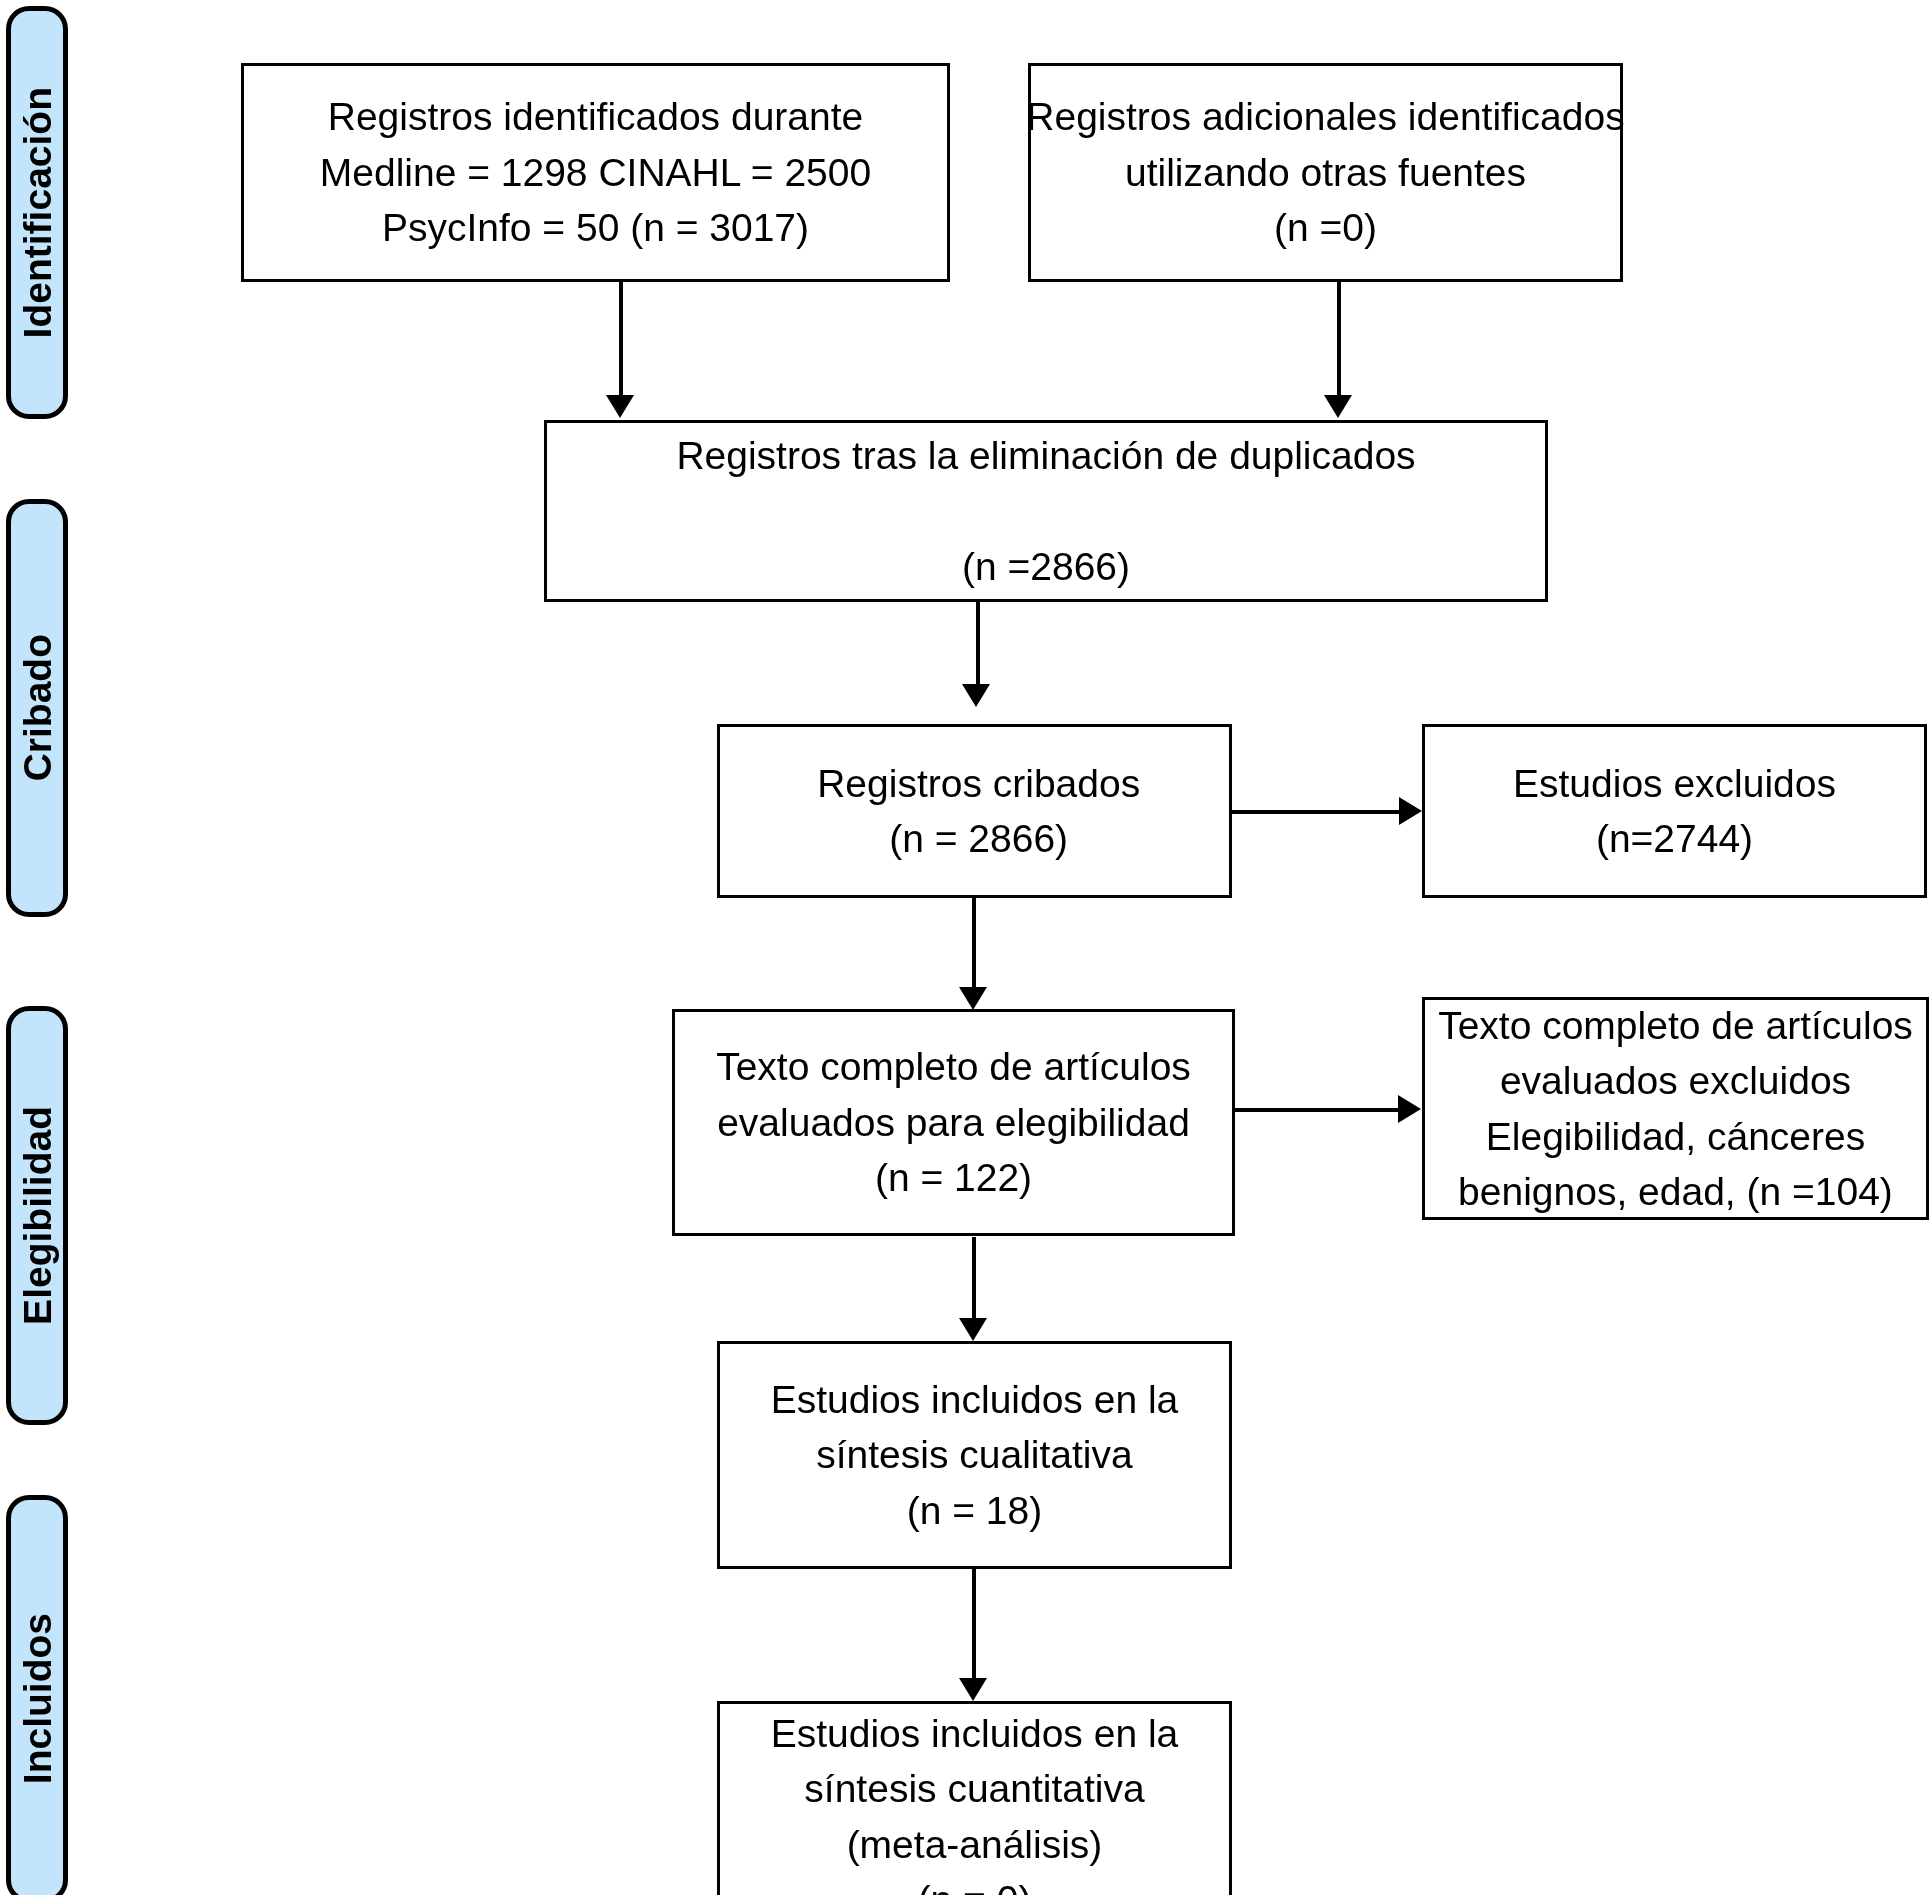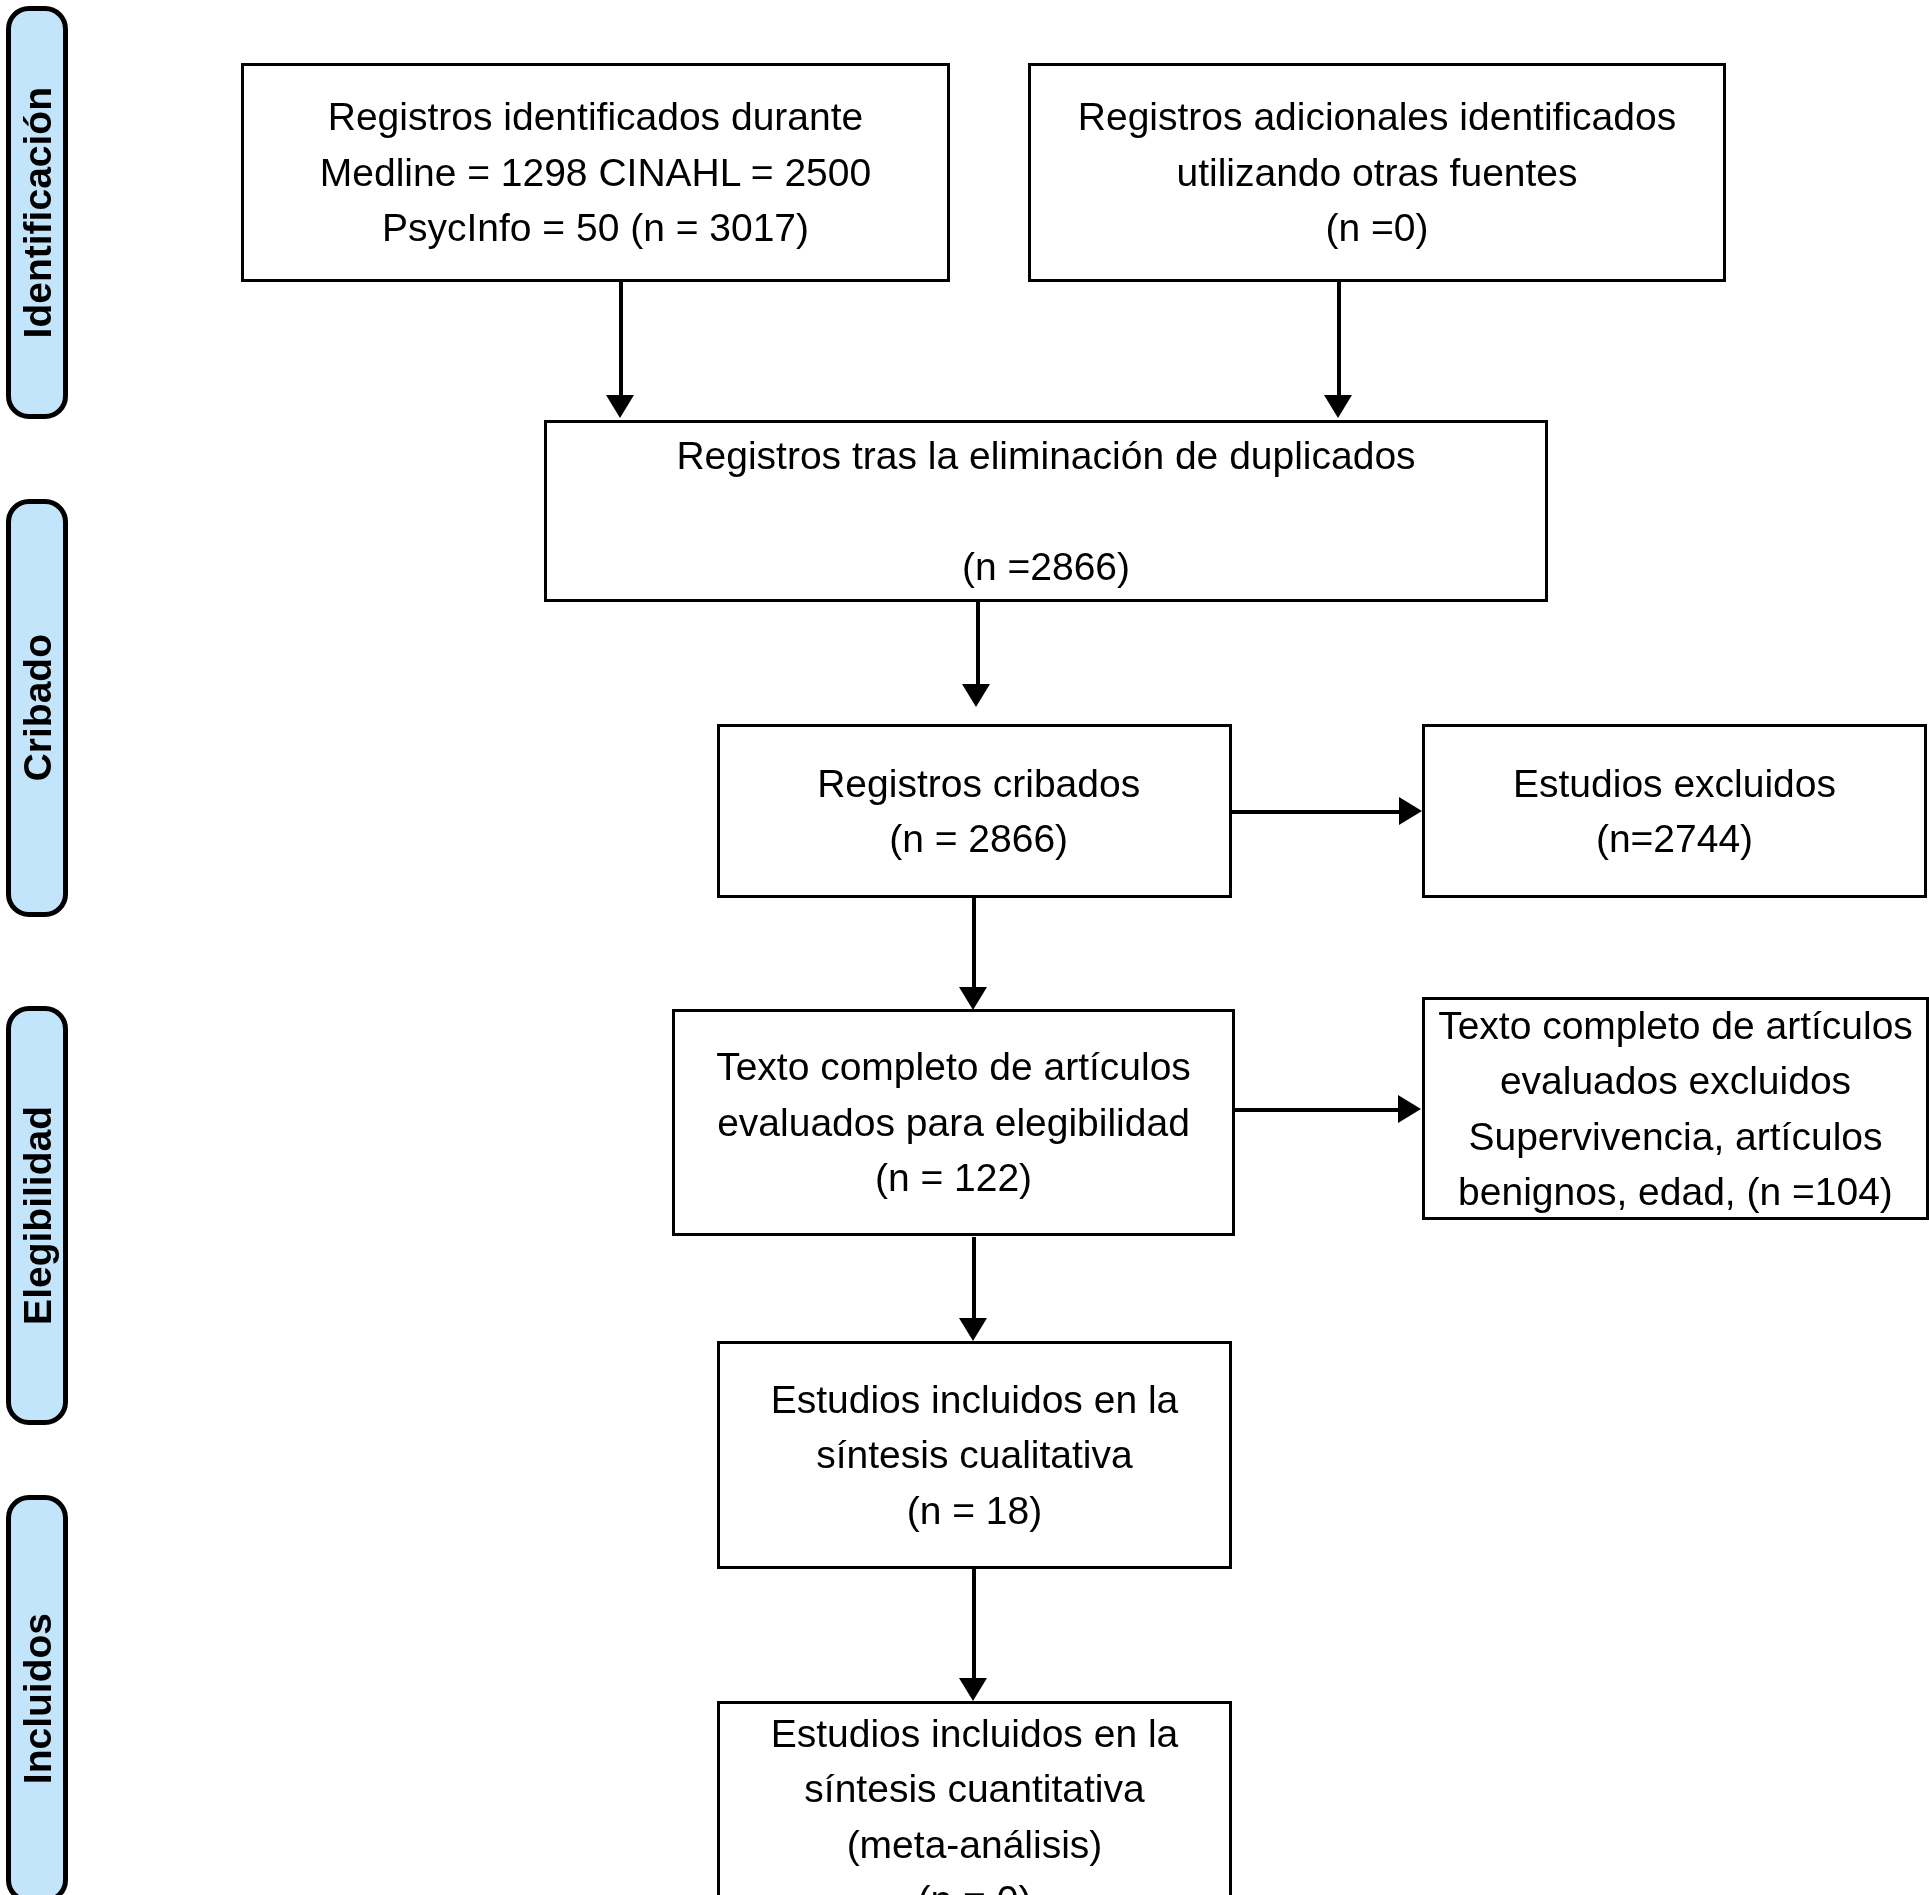--- a/index.html
+++ b/index.html
@@ -98,21 +98,21 @@
   <div class="stage-tab" style="left:6.2px; top:1495px; width:62px; height:408px;">
     <span class="vlabel">Incluidos</span>
   </div>
 
   <div class="fbox" style="left:241px; top:63px; width:709px; height:219px;">
     <span class="ln">Registros identificados durante</span>
     <span class="ln">Medline = 1298 CINAHL = 2500</span>
     <span class="ln">PsycInfo = 50 (n = 3017)</span>
   </div>
 
-  <div class="fbox" style="left:1028px; top:63px; width:698px; height:219px;">
+  <div class="fbox" style="left:1028px; top:63px; width:595px; height:219px;">
     <span class="ln">Registros adicionales identificados</span>
     <span class="ln">utilizando otras fuentes</span>
     <span class="ln">(n =0)</span>
   </div>
 
   <div class="vline" style="left:619px; top:282px; height:116px;"></div>
   <div class="arrow-down" style="left:606px; top:395px;"></div>
 
   <div class="vline" style="left:1337px; top:282px; height:116px;"></div>
   <div class="arrow-down" style="left:1324px; top:395px;"></div>
@@ -143,21 +143,21 @@
 
   <div class="fbox" style="left:672px; top:1009px; width:563px; height:227px;">
     <span class="ln">Texto completo de artículos</span>
     <span class="ln">evaluados para elegibilidad</span>
     <span class="ln">(n = 122)</span>
   </div>
 
   <div class="fbox" style="left:1422px; top:997px; width:507px; height:223px;">
     <span class="ln">Texto completo de artículos</span>
     <span class="ln">evaluados excluidos</span>
-    <span class="ln">Supervivencia, artículos</span>
+    <span class="ln">Elegibilidad, cánceres</span>
     <span class="ln">benignos, edad, (n =104)</span>
   </div>
 
   <div class="hline" style="left:1234px; top:1108px; width:165px;"></div>
   <div class="arrow-right" style="left:1398px; top:1095px;"></div>
 
   <div class="vline" style="left:972px; top:1237px; height:83px;"></div>
   <div class="arrow-down" style="left:959px; top:1318px;"></div>
 
   <div class="fbox" style="left:717px; top:1341px; width:515px; height:228px;">

